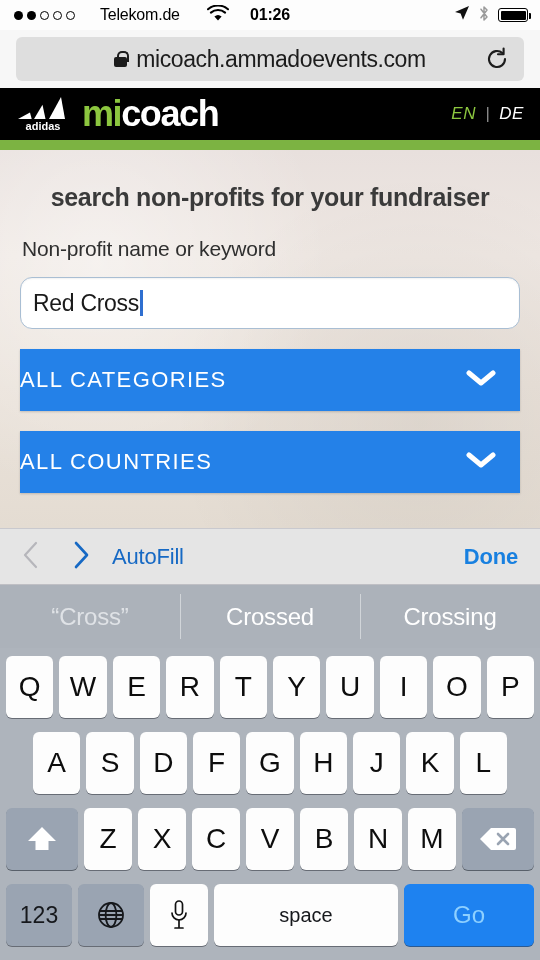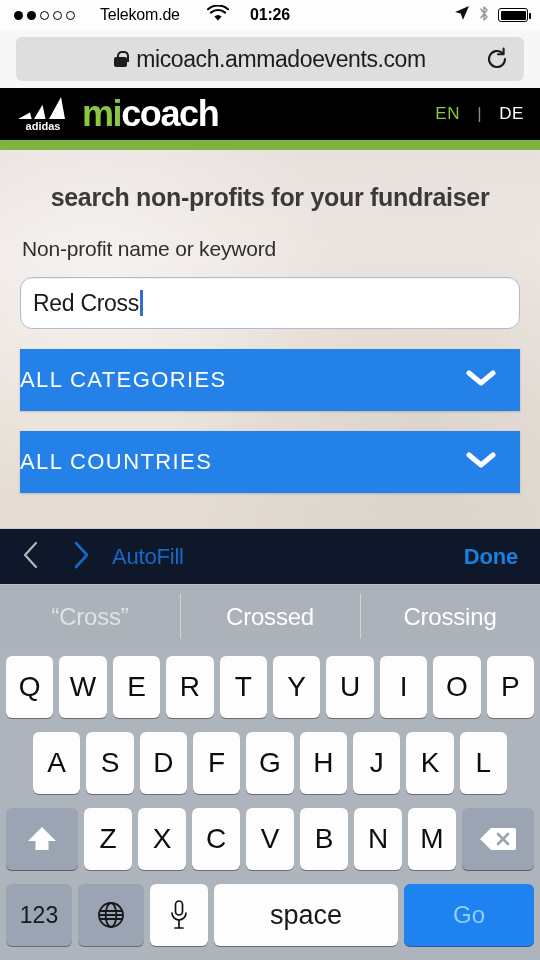--- a/index.html
+++ b/index.html
@@ -58,22 +58,22 @@
   .site-header {
     position:absolute; top:88px; left:0; width:540px; height:52px;
     background:#000; display:flex; align-items:center; padding:0 16px;
   }
   .adidas-logo { width:54px; height:36px; position:relative; }
   .adidas-word { position:absolute; bottom:0; left:0; width:54px; text-align:center;
                  font-size:11px; font-weight:bold; color:#fff; letter-spacing:0px; }
   .brand { margin-left:12px; font-size:36px; font-weight:bold; letter-spacing:-1.4px; }
   .brand .mi { color:#8cc63f; }
   .brand .coach { color:#fff; }
-  .lang { margin-left:auto; display:flex; gap:17px;
-          font-size:17px; letter-spacing:0.6px; }
+  .lang { margin-left:auto; display:flex; gap:9px;
+          font-size:17px; letter-spacing:0.6px;font-style:italic; }
   .lang .en { color:#8cc63f; }
   .lang .sep { color:#8a8a8a; font-weight:300; }
   .lang .de { color:#fff; }
   .green-bar { position:absolute; top:140px; left:0; width:540px; height:10px;
                background:#7cb342; }
 
   
   .page {
     position:absolute; top:150px; left:0; width:540px; height:378px;
     background:
@@ -110,21 +110,21 @@
     margin:20px 20px 0 20px; height:62px; background:#2481e8;
     display:flex; align-items:center; 
     box-shadow:0 1px 2px rgba(0,0,0,.18);
   }
   .dd-label { color:#fff; font-size:22px; letter-spacing:1.4px; }
   .dd-chevron { position:absolute; right:24px; top:50%; transform:translateY(-50%); }
 
   
   .accessory {
     position:absolute; top:528px; left:0; width:540px; height:57px;
-    background:#0f172a; border-top:1px solid #c9c9ce; border-bottom:1px solid #bfbfc4;
+    background:#e5e5e5; border-top:1px solid #c9c9ce; border-bottom:1px solid #bfbfc4;
     display:flex; align-items:center; padding:0 22px;
   }
   .acc-nav { display:flex; align-items:center; gap:34px; }
   .autofill { margin-left:22px; font-size:22px; color:#1669c4; letter-spacing:-0.2px; }
   .done { margin-left:auto; font-size:22px; color:#1880e0; font-weight:bold; letter-spacing:-0.2px; }
 
   
   .predict {
     position:absolute; top:585px; left:0; width:540px; height:63px;
     background:#acb2ba; display:flex; align-items:stretch;
@@ -159,21 +159,21 @@
     margin:0 3px; flex:1;
   }
   .key.dark {
     background:#9aa4b2; box-shadow:0 1px 0 rgba(80,86,96,.9);
   }
   .key.shift { flex:0 0 72px; }
   .key.back  { flex:0 0 72px; }
   .key.num   { flex:0 0 66px; font-size:23px; background:#9aa4b2; color:#16181c; }
   .key.globe { flex:0 0 66px; background:#9aa4b2; }
   .key.mic   { flex:0 0 58px; }
-  .key.space { flex:1; font-size:27px; color:#16181c; }
+  .key.space { flex:1; font-size:20px; color:#16181c; }
   .key.go    { flex:0 0 130px; background:#1e82f0; color:#8ed0ff; font-size:24px;
                box-shadow:0 1px 0 rgba(30,80,140,.9); }
 </style>
 </head>
 <body>
 
 <div class="phone">
 
   <div class="statusbar">
     <div class="sb-left">

